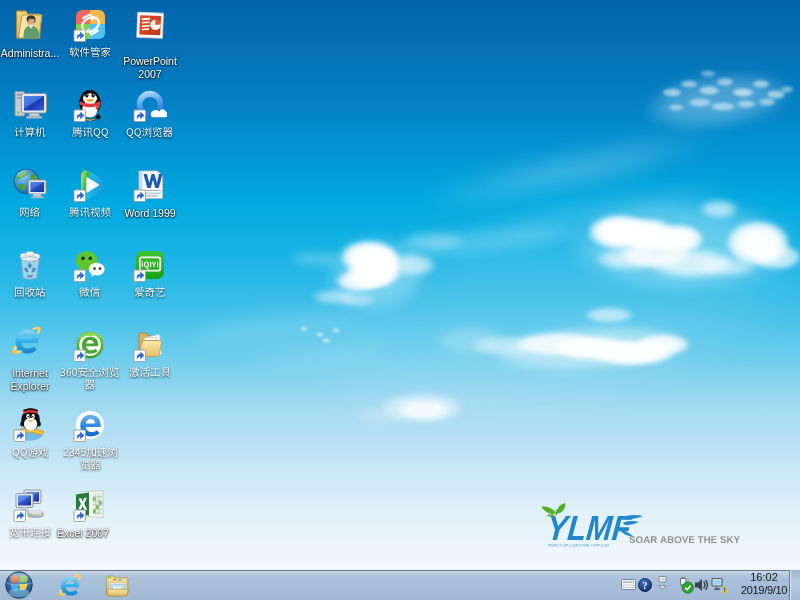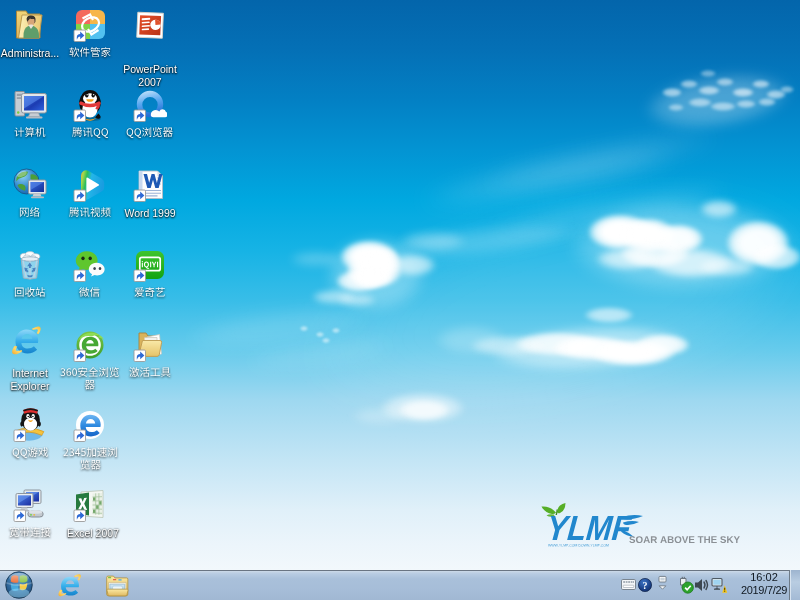--- a/index.html
+++ b/index.html
@@ -455,22 +455,22 @@
     <path transform="translate(3.0,9.0)" d="M2.1 -8.8C1.7 -8.1 1 -7.3 0.3 -6.7C0.4 -6.6 0.6 -6.3 0.7 -6.1C1.5 -6.8 2.3 -7.7 2.8 -8.6ZM7.6 -6.1H8.9C8.8 -4.8 8.6 -3.7 8.3 -2.7C7.9 -3.7 7.7 -4.8 7.5 -6ZM4.8 -1 5 -0.3C5.6 -0.6 6.3 -0.8 7 -1.1L6.9 -1.7L5.8 -1.4V-3.5H6.5V-4L6.6 -4C6.8 -4.2 7 -4.6 7.1 -4.9C7.3 -3.8 7.5 -2.7 7.9 -1.8C7.4 -1 6.8 -0.3 6 0.3C6.2 0.4 6.4 0.7 6.5 0.8C7.2 0.3 7.8 -0.3 8.2 -1.1C8.6 -0.3 9.1 0.4 9.8 0.8C9.9 0.6 10.1 0.4 10.3 0.2C9.6 -0.2 9 -0.9 8.6 -1.8C9.1 -3 9.4 -4.4 9.6 -6.1H10.1V-6.8H7.8C7.9 -7.4 8.1 -8 8.2 -8.7L7.4 -8.8C7.2 -7.2 6.8 -5.6 6.1 -4.5C6.2 -4.5 6.3 -4.3 6.4 -4.2H2.9V-3.5H3.6V-2.9C3.6 -2.1 3.5 -0.9 2.6 0C2.7 0.1 2.9 0.4 3 0.6C4.1 -0.5 4.3 -2 4.3 -2.9V-3.5H5.2V-1.1ZM3.1 -7.9V-5.2H6.4V-7.9H5.8V-5.9H5V-8.8H4.4V-5.9H3.6V-7.9ZM2.3 -6.7C1.8 -5.6 1 -4.5 0.2 -3.7C0.3 -3.6 0.5 -3.2 0.6 -3.1C0.9 -3.4 1.2 -3.7 1.5 -4.1V0.8H2.3V-5.2C2.5 -5.6 2.8 -6 3 -6.5Z M14.8 -8.3V-7.7H19.6V-8.3ZM14.6 -5.4V-4.8H19.8V-5.4ZM14.6 -3.9V-3.3H19.8V-3.9ZM13.8 -6.9V-6.2H20.6V-6.9ZM14.5 -2.5V0.8H15.3V0.3H19.1V0.8H19.9V-2.5ZM15.3 -0.3V-1.8H19.1V-0.3ZM13.4 -8.8C12.8 -7.2 11.8 -5.6 10.7 -4.6C10.8 -4.5 11.1 -4 11.2 -3.9C11.6 -4.3 11.9 -4.7 12.3 -5.2V0.8H13.1V-6.4C13.5 -7.1 13.8 -7.8 14.1 -8.6Z"></path>
   </svg>
 <svg class="lb" style="left:57px;top:367px" width="65" height="29.0" viewBox="0 0 65 29.0">
     <path transform="translate(3.0,9.0)" d="M2.8 0.1C4.1 0.1 5.2 -0.7 5.2 -2.1C5.2 -3.1 4.5 -3.8 3.6 -4V-4.1C4.4 -4.3 5 -5 5 -5.9C5 -7.1 4 -7.8 2.7 -7.8C1.8 -7.8 1.2 -7.4 0.6 -6.9L1.1 -6.3C1.5 -6.8 2.1 -7.1 2.7 -7.1C3.5 -7.1 4 -6.6 4 -5.8C4 -5 3.5 -4.4 1.9 -4.4V-3.6C3.7 -3.6 4.3 -3 4.3 -2.1C4.3 -1.2 3.6 -0.7 2.7 -0.7C1.8 -0.7 1.2 -1.1 0.8 -1.5L0.3 -0.9C0.8 -0.4 1.6 0.1 2.8 0.1Z M9 0.1C10.2 0.1 11.2 -0.9 11.2 -2.4C11.2 -4 10.4 -4.8 9.1 -4.8C8.5 -4.8 7.8 -4.4 7.3 -3.9C7.4 -6.2 8.2 -7 9.3 -7C9.8 -7 10.2 -6.8 10.5 -6.5L11.1 -7C10.6 -7.5 10.1 -7.8 9.3 -7.8C7.8 -7.8 6.4 -6.7 6.4 -3.7C6.4 -1.1 7.5 0.1 9 0.1ZM7.3 -3.1C7.8 -3.8 8.4 -4.1 8.9 -4.1C9.8 -4.1 10.3 -3.4 10.3 -2.4C10.3 -1.3 9.7 -0.6 9 -0.6C8 -0.6 7.4 -1.5 7.3 -3.1Z M14.6 0.1C16 0.1 17 -1.2 17 -3.9C17 -6.5 16 -7.8 14.6 -7.8C13.1 -7.8 12.2 -6.5 12.2 -3.9C12.2 -1.2 13.1 0.1 14.6 0.1ZM14.6 -0.6C13.7 -0.6 13.1 -1.6 13.1 -3.9C13.1 -6.1 13.7 -7.1 14.6 -7.1C15.4 -7.1 16 -6.1 16 -3.9C16 -1.6 15.4 -0.6 14.6 -0.6Z M18.4 -7.7V-5.4H19.2V-7H26.3V-5.4H27.1V-7.7H23.1V-8.8H22.3V-7.7ZM18.1 -4.8V-4.1H20.7C20.2 -3.1 19.7 -2.2 19.3 -1.5L20.1 -1.3L20.3 -1.8C21 -1.6 21.7 -1.3 22.4 -1.1C21.4 -0.4 20 -0.1 18.3 0.1C18.5 0.3 18.7 0.7 18.8 0.9C20.6 0.6 22.1 0.1 23.3 -0.7C24.5 -0.2 25.6 0.4 26.3 0.9L26.9 0.2C26.2 -0.3 25.1 -0.8 23.9 -1.3C24.6 -2 25.2 -2.9 25.5 -4.1H27.4V-4.8H21.9L22.7 -6.3L21.9 -6.5C21.6 -6 21.3 -5.4 21 -4.8ZM21.6 -4.1H24.6C24.3 -3 23.8 -2.2 23.1 -1.6C22.3 -1.9 21.5 -2.2 20.7 -2.4Z M33.2 -8.1C34.1 -6.7 36 -5.2 37.6 -4.2C37.7 -4.5 37.9 -4.7 38.1 -4.9C36.5 -5.7 34.7 -7.3 33.5 -8.8H32.7C31.9 -7.5 30.2 -5.8 28.4 -4.8C28.5 -4.6 28.8 -4.4 28.9 -4.2C30.6 -5.2 32.3 -6.8 33.2 -8.1ZM28.8 -0.2V0.5H37.7V-0.2H33.6V-1.9H36.8V-2.6H33.6V-4.2H36.4V-4.9H30.1V-4.2H32.8V-2.6H29.6V-1.9H32.8V-0.2Z M45.7 -7.7V-1.4H46.4V-7.7ZM47.4 -8.8V-0C47.4 0.1 47.4 0.1 47.2 0.1C47.1 0.2 46.7 0.2 46.2 0.1C46.3 0.4 46.4 0.7 46.4 0.9C47.1 0.9 47.5 0.8 47.8 0.7C48 0.6 48.1 0.4 48.1 -0V-8.8ZM39.4 -8.1C39.8 -7.7 40.4 -7.1 40.7 -6.7L41.2 -7.2C41 -7.5 40.4 -8.1 39.9 -8.5ZM38.9 -5.3C39.4 -4.9 40.1 -4.3 40.4 -4L40.9 -4.5C40.6 -4.8 39.9 -5.4 39.4 -5.7ZM39.1 0.1 39.8 0.5C40.2 -0.4 40.8 -1.6 41.2 -2.6L40.6 -3.1C40.1 -2 39.6 -0.7 39.1 0.1ZM41.6 -5.1C42.1 -4.4 42.6 -3.7 43 -3C42.6 -1.7 41.9 -0.7 41 0.1C41.2 0.2 41.4 0.5 41.5 0.7C42.4 -0.1 43 -1.1 43.5 -2.2C43.9 -1.5 44.2 -0.9 44.4 -0.3L45 -0.8C44.8 -1.4 44.3 -2.2 43.8 -3.1C44.2 -4 44.4 -5.1 44.6 -6.3H45.3V-7H41.4V-6.3H43.8C43.7 -5.4 43.5 -4.6 43.3 -3.9C42.9 -4.4 42.6 -5 42.2 -5.4ZM42.5 -8.5C42.7 -8 43.1 -7.4 43.2 -7L43.9 -7.3C43.7 -7.7 43.4 -8.3 43.1 -8.7Z M55.7 -6.6C56.3 -6.1 56.9 -5.4 57.1 -4.9L57.8 -5.2C57.6 -5.7 57 -6.4 56.4 -6.9ZM50.2 -8.2V-5.3H51V-8.2ZM52.4 -8.7V-4.9H53.2V-8.7ZM54.5 -1.9V-0.3C54.5 0.5 54.8 0.7 55.8 0.7C56 0.7 57.4 0.7 57.7 0.7C58.5 0.7 58.7 0.4 58.8 -0.8C58.6 -0.8 58.3 -0.9 58.1 -1.1C58.1 -0.1 58 0 57.6 0C57.3 0 56.1 0 55.9 0C55.4 0 55.3 -0 55.3 -0.3V-1.9ZM53.8 -3.4V-2.6C53.8 -1.8 53.5 -0.6 49.7 0.2C49.9 0.4 50.1 0.7 50.2 0.9C54.1 -0.1 54.6 -1.5 54.6 -2.6V-3.4ZM51 -4.6V-1.3H51.8V-3.9H56.8V-1.3H57.6V-4.6ZM55.1 -8.8C54.9 -7.7 54.4 -6.5 53.7 -5.7C53.9 -5.6 54.2 -5.4 54.4 -5.3C54.7 -5.8 55.1 -6.4 55.3 -7H58.8V-7.7H55.6C55.7 -8.1 55.8 -8.4 55.9 -8.7Z"></path>
     <path transform="translate(27.5,21.5)" d="M2 -7.7H3.9V-6.1H2ZM6.6 -7.7H8.5V-6.1H6.6ZM5.8 -8.4V-5.5H9.3V-8.4ZM4.7 -5.7 4.7 -5.6V-8.4H1.3V-5.5H4.6C4.5 -5.2 4.3 -4.9 4.1 -4.7H0.5V-3.9H3.4C2.6 -3.2 1.5 -2.7 0.3 -2.3C0.4 -2.2 0.7 -1.9 0.8 -1.7L1.4 -1.9V0.9H2.1V0.5H4V0.8H4.7V-2.6H2.7C3.4 -3 4 -3.4 4.5 -3.9H6C6.5 -3.4 7.1 -3 7.7 -2.6H5.7V0.9H6.4V0.5H8.4V0.8H9.1V-1.9C9.3 -1.8 9.5 -1.8 9.8 -1.7C9.9 -1.9 10.1 -2.2 10.3 -2.3C9.1 -2.6 7.8 -3.2 7 -3.9H10V-4.7H5C5.2 -4.9 5.4 -5.2 5.5 -5.5ZM2.1 -0.2V-1.9H4V-0.2ZM6.4 -0.2V-1.9H8.4V-0.2Z"></path>
   </svg>
 <svg class="lb" style="left:60px;top:447px" width="61" height="29.0" viewBox="0 0 61 29.0">
     <path transform="translate(3.0,9.0)" d="M0.5 0H5.3V-0.8H3.2C2.8 -0.8 2.3 -0.8 1.9 -0.8C3.7 -2.5 4.9 -4 4.9 -5.6C4.9 -6.9 4.1 -7.8 2.7 -7.8C1.7 -7.8 1 -7.4 0.4 -6.7L1 -6.2C1.4 -6.7 1.9 -7.1 2.6 -7.1C3.5 -7.1 4 -6.4 4 -5.5C4 -4.2 2.9 -2.7 0.5 -0.6Z M8.6 0.1C10 0.1 11.1 -0.7 11.1 -2.1C11.1 -3.1 10.3 -3.8 9.4 -4V-4.1C10.3 -4.3 10.8 -5 10.8 -5.9C10.8 -7.1 9.9 -7.8 8.6 -7.8C7.7 -7.8 7 -7.4 6.4 -6.9L6.9 -6.3C7.4 -6.8 7.9 -7.1 8.5 -7.1C9.3 -7.1 9.8 -6.6 9.8 -5.8C9.8 -5 9.3 -4.4 7.7 -4.4V-3.6C9.5 -3.6 10.1 -3 10.1 -2.1C10.1 -1.2 9.5 -0.7 8.5 -0.7C7.7 -0.7 7.1 -1.1 6.6 -1.5L6.1 -0.9C6.6 -0.4 7.4 0.1 8.6 0.1Z M15.2 0H16.1V-2.1H17.2V-2.9H16.1V-7.7H15.1L11.9 -2.8V-2.1H15.2ZM15.2 -2.9H12.9L14.6 -5.5C14.8 -5.9 15 -6.3 15.2 -6.6H15.3C15.3 -6.3 15.2 -5.6 15.2 -5.2Z M20.2 0.1C21.5 0.1 22.8 -0.8 22.8 -2.5C22.8 -4.2 21.7 -5 20.4 -5C20 -5 19.6 -4.8 19.3 -4.7L19.5 -6.9H22.4V-7.7H18.6L18.4 -4.1L18.9 -3.8C19.3 -4.1 19.7 -4.2 20.2 -4.2C21.1 -4.2 21.8 -3.6 21.8 -2.5C21.8 -1.4 21.1 -0.7 20.1 -0.7C19.2 -0.7 18.7 -1.1 18.2 -1.5L17.8 -0.9C18.3 -0.4 19 0.1 20.2 0.1Z M29.3 -7.5V0.7H30.1V-0.1H32.1V0.6H32.9V-7.5ZM30.1 -0.9V-6.8H32.1V-0.9ZM25.4 -8.7 25.3 -6.8H23.9V-6.1H25.3C25.3 -3.4 24.9 -1.1 23.6 0.3C23.8 0.4 24.1 0.7 24.2 0.9C25.6 -0.7 26 -3.2 26.1 -6.1H27.7C27.6 -2 27.5 -0.6 27.3 -0.3C27.2 -0.1 27.1 -0.1 26.9 -0.1C26.7 -0.1 26.3 -0.1 25.8 -0.1C25.9 0.1 26 0.4 26 0.6C26.5 0.7 27 0.7 27.3 0.6C27.6 0.6 27.8 0.5 28 0.2C28.3 -0.2 28.4 -1.8 28.5 -6.4C28.5 -6.5 28.5 -6.8 28.5 -6.8H26.1L26.1 -8.7Z M34.4 -8.1C35.1 -7.6 35.9 -6.9 36.2 -6.4L36.9 -6.9C36.5 -7.4 35.7 -8.1 35 -8.6ZM36.6 -4.7H34.3V-3.9H35.8V-1.3C35.3 -0.8 34.7 -0.4 34.2 -0.1L34.6 0.8C35.2 0.3 35.7 -0.2 36.2 -0.6C36.9 0.2 37.8 0.6 39.2 0.6C40.4 0.7 42.5 0.7 43.7 0.6C43.7 0.4 43.8 -0 43.9 -0.2C42.7 -0.1 40.3 -0.1 39.2 -0.1C38 -0.2 37.1 -0.5 36.6 -1.3ZM38.3 -5.5H40V-4.2H38.3ZM40.7 -5.5H42.5V-4.2H40.7ZM40 -8.8V-7.7H37.1V-7H40V-6.2H37.6V-3.6H39.6C38.9 -2.7 37.9 -1.8 37 -1.4C37.1 -1.3 37.4 -1 37.5 -0.8C38.4 -1.3 39.3 -2.1 40 -3.1V-0.5H40.7V-3C41.4 -2.2 42.4 -1.3 43.2 -0.9C43.4 -1.1 43.6 -1.3 43.8 -1.5C42.9 -1.9 41.8 -2.7 41.1 -3.6H43.2V-6.2H40.7V-7H43.7V-7.7H40.7V-8.8Z M51.5 -7.7V-1.4H52.2V-7.7ZM53.2 -8.8V-0C53.2 0.1 53.2 0.1 53 0.1C52.9 0.2 52.5 0.2 52 0.1C52.1 0.4 52.2 0.7 52.2 0.9C52.9 0.9 53.3 0.8 53.6 0.7C53.8 0.6 53.9 0.4 53.9 -0V-8.8ZM45.2 -8.1C45.7 -7.7 46.2 -7.1 46.5 -6.7L47.1 -7.2C46.8 -7.5 46.2 -8.1 45.7 -8.5ZM44.8 -5.3C45.3 -4.9 45.9 -4.3 46.2 -4L46.7 -4.5C46.4 -4.8 45.8 -5.4 45.2 -5.7ZM45 0.1 45.6 0.5C46.1 -0.4 46.6 -1.6 47 -2.6L46.4 -3.1C46 -2 45.4 -0.7 45 0.1ZM47.4 -5.1C47.9 -4.4 48.4 -3.7 48.9 -3C48.4 -1.7 47.7 -0.7 46.8 0.1C47 0.2 47.3 0.5 47.4 0.7C48.2 -0.1 48.8 -1.1 49.3 -2.2C49.7 -1.5 50 -0.9 50.2 -0.3L50.8 -0.8C50.6 -1.4 50.2 -2.2 49.7 -3.1C50 -4 50.2 -5.1 50.4 -6.3H51.1V-7H47.2V-6.3H49.7C49.5 -5.4 49.4 -4.6 49.2 -3.9C48.8 -4.4 48.4 -5 48 -5.4ZM48.3 -8.5C48.6 -8 48.9 -7.4 49 -7L49.7 -7.3C49.5 -7.7 49.2 -8.3 49 -8.7Z"></path>
     <path transform="translate(19.9,21.5)" d="M6.8 -6.6C7.3 -6.1 7.9 -5.4 8.2 -4.9L8.9 -5.2C8.6 -5.7 8 -6.4 7.4 -6.9ZM1.2 -8.2V-5.3H2V-8.2ZM3.4 -8.7V-4.9H4.2V-8.7ZM5.5 -1.9V-0.3C5.5 0.5 5.8 0.7 6.8 0.7C7.1 0.7 8.5 0.7 8.7 0.7C9.5 0.7 9.7 0.4 9.8 -0.8C9.6 -0.8 9.3 -0.9 9.1 -1.1C9.1 -0.1 9 0 8.6 0C8.3 0 7.1 0 6.9 0C6.4 0 6.3 -0 6.3 -0.3V-1.9ZM4.8 -3.4V-2.6C4.8 -1.8 4.5 -0.6 0.7 0.2C0.9 0.4 1.1 0.7 1.2 0.9C5.2 -0.1 5.6 -1.5 5.6 -2.6V-3.4ZM2.1 -4.6V-1.3H2.8V-3.9H7.8V-1.3H8.6V-4.6ZM6.2 -8.8C5.9 -7.7 5.4 -6.5 4.7 -5.7C4.9 -5.6 5.3 -5.4 5.4 -5.3C5.8 -5.8 6.1 -6.4 6.4 -7H9.8V-7.7H6.6C6.7 -8.1 6.8 -8.4 6.9 -8.7Z M12.5 -7.7H14.4V-6.1H12.5ZM17.1 -7.7H19V-6.1H17.1ZM16.3 -8.4V-5.5H19.8V-8.4ZM15.2 -5.7 15.2 -5.6V-8.4H11.8V-5.5H15.1C15 -5.2 14.8 -4.9 14.6 -4.7H11V-3.9H13.9C13.1 -3.2 12 -2.7 10.8 -2.3C10.9 -2.2 11.2 -1.9 11.3 -1.7L11.9 -1.9V0.9H12.6V0.5H14.5V0.8H15.2V-2.6H13.2C13.9 -3 14.5 -3.4 15 -3.9H16.5C17 -3.4 17.6 -3 18.2 -2.6H16.2V0.9H16.9V0.5H18.9V0.8H19.6V-1.9C19.8 -1.8 20 -1.8 20.3 -1.7C20.4 -1.9 20.6 -2.2 20.8 -2.3C19.6 -2.6 18.3 -3.2 17.5 -3.9H20.5V-4.7H15.5C15.7 -4.9 15.9 -5.2 16 -5.5ZM12.6 -0.2V-1.9H14.5V-0.2ZM16.9 -0.2V-1.9H18.9V-0.2Z"></path>
   </svg>
-<div class="tx" style="left:58px;top:527px;width:70px">Excel 2007</div>
-<div class="tx" style="left:115px;top:63px;width:70px">PowerPoint<br>2007</div>
+<div class="tx" style="left:48px;top:527px;width:70px">Excel 2007</div>
+<div class="tx" style="left:115px;top:55px;width:70px">PowerPoint<br>2007</div>
 <svg class="lb" style="left:123px;top:127px" width="53" height="16.5" viewBox="0 0 53 16.5">
     <path transform="translate(3.0,9.0)" d="M3.9 -0.7C2.5 -0.7 1.6 -1.9 1.6 -3.9C1.6 -5.8 2.5 -7 3.9 -7C5.3 -7 6.2 -5.8 6.2 -3.9C6.2 -1.9 5.3 -0.7 3.9 -0.7ZM6.2 1.9C6.7 1.9 7.1 1.9 7.4 1.8L7.2 1C7 1.1 6.7 1.1 6.4 1.1C5.5 1.1 4.8 0.8 4.5 0.1C6.1 -0.2 7.2 -1.7 7.2 -3.9C7.2 -6.3 5.8 -7.8 3.9 -7.8C2 -7.8 0.6 -6.3 0.6 -3.9C0.6 -1.6 1.7 -0.1 3.4 0.1C3.9 1.2 4.8 1.9 6.2 1.9Z M11.7 -0.7C10.3 -0.7 9.4 -1.9 9.4 -3.9C9.4 -5.8 10.3 -7 11.7 -7C13.1 -7 14 -5.8 14 -3.9C14 -1.9 13.1 -0.7 11.7 -0.7ZM14 1.9C14.5 1.9 14.9 1.9 15.1 1.8L15 1C14.8 1.1 14.5 1.1 14.1 1.1C13.3 1.1 12.6 0.8 12.3 0.1C13.9 -0.2 15 -1.7 15 -3.9C15 -6.3 13.6 -7.8 11.7 -7.8C9.8 -7.8 8.4 -6.3 8.4 -3.9C8.4 -1.6 9.5 -0.1 11.2 0.1C11.6 1.2 12.6 1.9 14 1.9Z M22.8 -7.7V-1.4H23.5V-7.7ZM24.5 -8.8V-0C24.5 0.1 24.5 0.1 24.3 0.1C24.2 0.2 23.8 0.2 23.3 0.1C23.4 0.4 23.5 0.7 23.5 0.9C24.2 0.9 24.6 0.8 24.9 0.7C25.1 0.6 25.2 0.4 25.2 -0V-8.8ZM16.5 -8.1C16.9 -7.7 17.5 -7.1 17.8 -6.7L18.3 -7.2C18 -7.5 17.5 -8.1 17 -8.5ZM16 -5.3C16.5 -4.9 17.2 -4.3 17.5 -4L18 -4.5C17.7 -4.8 17 -5.4 16.5 -5.7ZM16.2 0.1 16.9 0.5C17.3 -0.4 17.9 -1.6 18.3 -2.6L17.7 -3.1C17.2 -2 16.7 -0.7 16.2 0.1ZM18.7 -5.1C19.2 -4.4 19.7 -3.7 20.1 -3C19.7 -1.7 19 -0.7 18.1 0.1C18.3 0.2 18.5 0.5 18.6 0.7C19.5 -0.1 20.1 -1.1 20.6 -2.2C21 -1.5 21.3 -0.9 21.5 -0.3L22.1 -0.8C21.9 -1.4 21.4 -2.2 20.9 -3.1C21.3 -4 21.5 -5.1 21.7 -6.3H22.4V-7H18.5V-6.3H20.9C20.8 -5.4 20.6 -4.6 20.4 -3.9C20 -4.4 19.7 -5 19.3 -5.4ZM19.6 -8.5C19.8 -8 20.2 -7.4 20.3 -7L21 -7.3C20.8 -7.7 20.5 -8.3 20.2 -8.7Z M32.8 -6.6C33.4 -6.1 34 -5.4 34.2 -4.9L34.9 -5.2C34.7 -5.7 34.1 -6.4 33.5 -6.9ZM27.3 -8.2V-5.3H28.1V-8.2ZM29.5 -8.7V-4.9H30.3V-8.7ZM31.6 -1.9V-0.3C31.6 0.5 31.9 0.7 32.9 0.7C33.1 0.7 34.5 0.7 34.8 0.7C35.6 0.7 35.8 0.4 35.9 -0.8C35.7 -0.8 35.4 -0.9 35.2 -1.1C35.2 -0.1 35.1 0 34.7 0C34.4 0 33.2 0 33 0C32.5 0 32.4 -0 32.4 -0.3V-1.9ZM30.9 -3.4V-2.6C30.9 -1.8 30.6 -0.6 26.8 0.2C27 0.4 27.2 0.7 27.3 0.9C31.2 -0.1 31.7 -1.5 31.7 -2.6V-3.4ZM28.1 -4.6V-1.3H28.9V-3.9H33.9V-1.3H34.7V-4.6ZM32.2 -8.8C32 -7.7 31.5 -6.5 30.8 -5.7C31 -5.6 31.3 -5.4 31.5 -5.3C31.8 -5.8 32.2 -6.4 32.4 -7H35.9V-7.7H32.7C32.8 -8.1 32.9 -8.4 33 -8.7Z M38.6 -7.7H40.5V-6.1H38.6ZM43.1 -7.7H45.1V-6.1H43.1ZM42.4 -8.4V-5.5H45.9V-8.4ZM41.3 -5.7 41.3 -5.6V-8.4H37.9V-5.5H41.2C41 -5.2 40.9 -4.9 40.7 -4.7H37.1V-3.9H40C39.1 -3.2 38.1 -2.7 36.9 -2.3C37 -2.2 37.3 -1.9 37.3 -1.7L38 -1.9V0.9H38.7V0.5H40.6V0.8H41.3V-2.6H39.3C40 -3 40.6 -3.4 41 -3.9H42.6C43.1 -3.4 43.7 -3 44.3 -2.6H42.3V0.9H43V0.5H44.9V0.8H45.7V-1.9C45.9 -1.8 46.1 -1.8 46.3 -1.7C46.5 -1.9 46.7 -2.2 46.9 -2.3C45.6 -2.6 44.4 -3.2 43.6 -3.9H46.5V-4.7H41.6C41.8 -4.9 41.9 -5.2 42.1 -5.5ZM38.7 -0.2V-1.9H40.6V-0.2ZM43 -0.2V-1.9H44.9V-0.2Z"></path>
   </svg>
 <div class="tx" style="left:115px;top:207px;width:70px">Word 1999</div>
 <svg class="lb" style="left:131px;top:287px" width="38" height="16.5" viewBox="0 0 38 16.5">
     <path transform="translate(3.0,9.0)" d="M8.8 -8.7C7 -8.4 3.7 -8.2 1.1 -8.1C1.2 -8 1.3 -7.7 1.3 -7.5C3.9 -7.5 7.1 -7.7 9.1 -8ZM7.7 -7.7C7.5 -7.3 7.2 -6.7 6.9 -6.2H5.8C5.7 -6.6 5.5 -7.2 5.3 -7.6L4.7 -7.4C4.8 -7 5 -6.6 5.1 -6.2H3.4C3.3 -6.6 3.1 -7.1 2.9 -7.5L2.3 -7.3C2.5 -7 2.6 -6.6 2.7 -6.2H0.9V-4.5H1.5V-5.6H9V-4.5H9.7V-6.2H7.6C7.9 -6.6 8.2 -7.1 8.4 -7.5ZM4.3 -2.2H7.4C7 -1.7 6.5 -1.3 5.9 -1C5.3 -1.3 4.7 -1.7 4.3 -2.2ZM3.8 -5.3C3.8 -5 3.7 -4.7 3.6 -4.4H1.6V-3.7H3.4C2.9 -1.9 2 -0.7 0.4 0.1C0.6 0.3 0.9 0.6 0.9 0.7C2.1 0.1 2.9 -0.8 3.5 -2C4 -1.5 4.5 -1 5.2 -0.7C4.4 -0.3 3.5 -0.1 2.7 0C2.8 0.2 3 0.5 3 0.7C4.1 0.5 5.1 0.2 5.9 -0.3C7 0.2 8.1 0.5 9.3 0.7C9.4 0.5 9.6 0.2 9.8 0C8.7 -0.1 7.6 -0.3 6.7 -0.7C7.5 -1.2 8.1 -1.8 8.5 -2.6L8.1 -2.9L7.9 -2.9H3.9C4 -3.1 4.1 -3.4 4.2 -3.7H8.9V-4.4H4.4C4.5 -4.6 4.5 -4.9 4.6 -5.2Z M11.1 -4.7V-3.9H18.2V-0.1C18.2 0 18.2 0.1 17.9 0.1C17.7 0.1 17 0.1 16.2 0.1C16.3 0.3 16.5 0.6 16.5 0.8C17.5 0.8 18.1 0.8 18.5 0.7C18.9 0.6 19 0.4 19 -0.1V-3.9H20.5V-4.7ZM15.5 -8.8C15.4 -8.5 15.4 -8.1 15.3 -7.8H11.6V-7.1H15.1C14.6 -6.2 13.6 -5.6 11.4 -5.4C11.5 -5.2 11.7 -4.9 11.8 -4.7C13.8 -5 14.9 -5.5 15.5 -6.3C16.8 -5.8 18.3 -5.2 19.2 -4.8L19.8 -5.3C18.8 -5.8 17.2 -6.4 15.8 -6.9L15.9 -7.1H20V-7.8H16.1C16.2 -8.1 16.2 -8.5 16.3 -8.8ZM12.9 -2.5H15.6V-1H12.9ZM12.1 -3.1V0.3H12.9V-0.4H16.3V-3.1Z M22.6 -5.2V-4.5H27.3C23 -1.8 22.8 -1.2 22.8 -0.6C22.8 0.1 23.4 0.6 24.7 0.6H29.1C30.3 0.6 30.6 0.2 30.8 -1.5C30.5 -1.6 30.2 -1.6 30 -1.8C30 -0.4 29.8 -0.2 29.2 -0.2H24.6C24 -0.2 23.6 -0.3 23.6 -0.7C23.6 -1.1 23.9 -1.6 29.2 -4.7C29.3 -4.7 29.3 -4.8 29.4 -4.8L28.8 -5.2L28.6 -5.2ZM27.6 -8.8V-7.7H24.8V-8.8H24V-7.7H21.6V-6.9H24V-6H24.8V-6.9H27.6V-6H28.4V-6.9H30.8V-7.7H28.4V-8.8Z"></path>
   </svg>
 <svg class="lb" style="left:126px;top:367px" width="48" height="16.5" viewBox="0 0 48 16.5">
     <path transform="translate(3.0,9.0)" d="M3.8 -5.8H5.7V-4.9H3.8ZM3.8 -7.2H5.7V-6.3H3.8ZM0.9 -8.2C1.4 -7.8 2.1 -7.3 2.5 -7L2.9 -7.6C2.6 -8 1.9 -8.4 1.3 -8.7ZM0.4 -5.3C1 -5.1 1.7 -4.6 2.1 -4.2L2.5 -4.9C2.2 -5.2 1.4 -5.6 0.9 -5.9ZM0.6 0.3 1.3 0.7C1.8 -0.3 2.3 -1.5 2.7 -2.6L2.1 -3.1C1.6 -1.9 1 -0.5 0.6 0.3ZM7.3 -8.8C7.1 -7.4 6.8 -6.1 6.4 -5V-7.7H4.9L5.3 -8.7L4.4 -8.8C4.4 -8.5 4.3 -8.1 4.2 -7.7H3.2V-4.4H4.3V-3.6H2.7V-2.9H3.8V-2.5C3.8 -1.7 3.7 -0.5 2.3 0.4C2.5 0.6 2.8 0.8 2.9 0.9C3.9 0.2 4.3 -0.8 4.4 -1.6H5.6C5.5 -0.5 5.4 -0.1 5.3 0C5.3 0.1 5.2 0.1 5.1 0.1C4.9 0.1 4.6 0.1 4.2 0.1C4.3 0.2 4.4 0.5 4.4 0.7C4.8 0.7 5.2 0.7 5.4 0.7C5.6 0.7 5.8 0.6 6 0.5L6 0.4C6.2 0.5 6.4 0.7 6.6 0.9C7.2 0.3 7.8 -0.3 8.2 -1C8.6 -0.3 9.1 0.3 9.7 0.8C9.8 0.7 10.1 0.4 10.2 0.2C9.5 -0.3 9 -1 8.6 -1.8C9.1 -2.9 9.4 -4.4 9.6 -6.1H10.1V-6.8H7.7C7.8 -7.4 7.9 -8.1 8 -8.7ZM5.1 -4.4H6C6.2 -4.2 6.5 -3.9 6.6 -3.8C6.7 -4.1 6.9 -4.4 7.1 -4.8C7.2 -3.8 7.5 -2.8 7.8 -1.8C7.4 -1 6.8 -0.2 6 0.3C6.2 0 6.2 -0.6 6.3 -1.9C6.3 -2 6.3 -2.2 6.3 -2.2H4.5V-2.5V-2.9H6.8V-3.6H5.1ZM8.9 -6.1C8.7 -4.8 8.5 -3.6 8.2 -2.7C7.8 -3.7 7.6 -4.9 7.5 -6L7.5 -6.1Z M11.5 -8.1C12.1 -7.8 13 -7.3 13.4 -7L13.9 -7.6C13.4 -7.9 12.5 -8.4 11.9 -8.7ZM10.9 -5.2C11.6 -4.9 12.5 -4.4 12.9 -4.1L13.3 -4.7C12.9 -5 12 -5.5 11.4 -5.8ZM11.2 0.2 11.9 0.7C12.5 -0.3 13.2 -1.6 13.8 -2.7L13.2 -3.2C12.6 -2 11.7 -0.6 11.2 0.2ZM13.9 -5.7V-5H16.9V-3.2H14.6V0.8H15.4V0.4H19.1V0.8H19.9V-3.2H17.6V-5H20.5V-5.7H17.6V-7.6C18.6 -7.7 19.4 -7.9 20.1 -8.2L19.5 -8.8C18.3 -8.4 16.2 -8 14.4 -7.8C14.4 -7.7 14.5 -7.4 14.6 -7.2C15.3 -7.2 16.1 -7.3 16.9 -7.5V-5.7ZM15.4 -0.3V-2.5H19.1V-0.3Z M21.5 -0.8V0H31V-0.8H26.7V-6.8H30.5V-7.6H22.1V-6.8H25.8V-0.8Z M34.4 -6.2H39.2V-5.2H34.4ZM34.4 -4.6H39.2V-3.5H34.4ZM34.4 -7.7H39.2V-6.8H34.4ZM33.6 -8.4V-2.9H40V-8.4ZM32.1 -2.2V-1.5H41.4V-2.2ZM37.6 -0.6C38.8 -0.2 40 0.4 40.8 0.8L41.5 0.3C40.7 -0.1 39.4 -0.7 38.2 -1.1ZM35.2 -1.2C34.5 -0.7 33.1 -0.1 32 0.2C32.2 0.4 32.5 0.7 32.6 0.8C33.7 0.5 35 -0.1 35.9 -0.7Z"></path>
   </svg>
@@ -597,13 +597,13 @@
 <path d="M10 5 Q12 8 10 11 M12 3.5 Q15 8 12 12.5" stroke="#3c4650" stroke-width="1.4" fill="none" stroke-linecap="round"></path>
 </svg>
 <svg style="position:absolute;left:711px;top:577px" width="17" height="17" viewBox="0 0 17 17">
 <rect x="1" y="1.5" width="10" height="7.5" rx="1" fill="#dfe6ec" stroke="#4e5a64" stroke-width="1.1"></rect>
 <rect x="2.3" y="2.8" width="7.4" height="4.9" fill="#9fd4f0"></rect>
 <path d="M4.5 11.5 L7.5 11.5 M6 9 L6 11.5" stroke="#4e5a64" stroke-width="1"></path>
 <rect x="3" y="11.5" width="6" height="1.4" fill="#4e5a64"></rect>
 <path d="M11.2 15.8 L16.2 15.8 L13.7 8.2 Z M13.7 10.5 L13.7 13 M13.7 14 L13.7 15.2" stroke="#6b5a00" stroke-width="0" fill="#f5c518"></path>
 <path d="M13.1 10.8 L14.3 10.8 L14.1 13.2 L13.3 13.2 Z M13.2 13.8 L14.2 13.8 L14.2 14.8 L13.2 14.8 Z" fill="#463a00"></path>
 </svg>
-<div style="position:absolute;left:736px;top:571px;width:56px;height:28px;color:#101820;font-size:11px;line-height:13px;text-align:center;font-family:'Liberation Sans',sans-serif">16:02<br><span style="letter-spacing:-0.3px">2019/7/29</span></div>
+<div style="position:absolute;left:736px;top:571px;width:56px;height:28px;color:#101820;font-size:11px;line-height:13px;text-align:center;font-family:'Liberation Sans',sans-serif">16:02<br><span style="letter-spacing:-0.3px">2019/9/10</span></div>
 <div style="position:absolute;left:789px;top:570px;width:11px;height:30px;background:linear-gradient(to bottom,#9db4cf,#b9cde2 40%,#a3bad5);border-left:1px solid #6e7b88;box-shadow:inset 1px 0 0 #d8e4f0"></div>
 </body></html>

